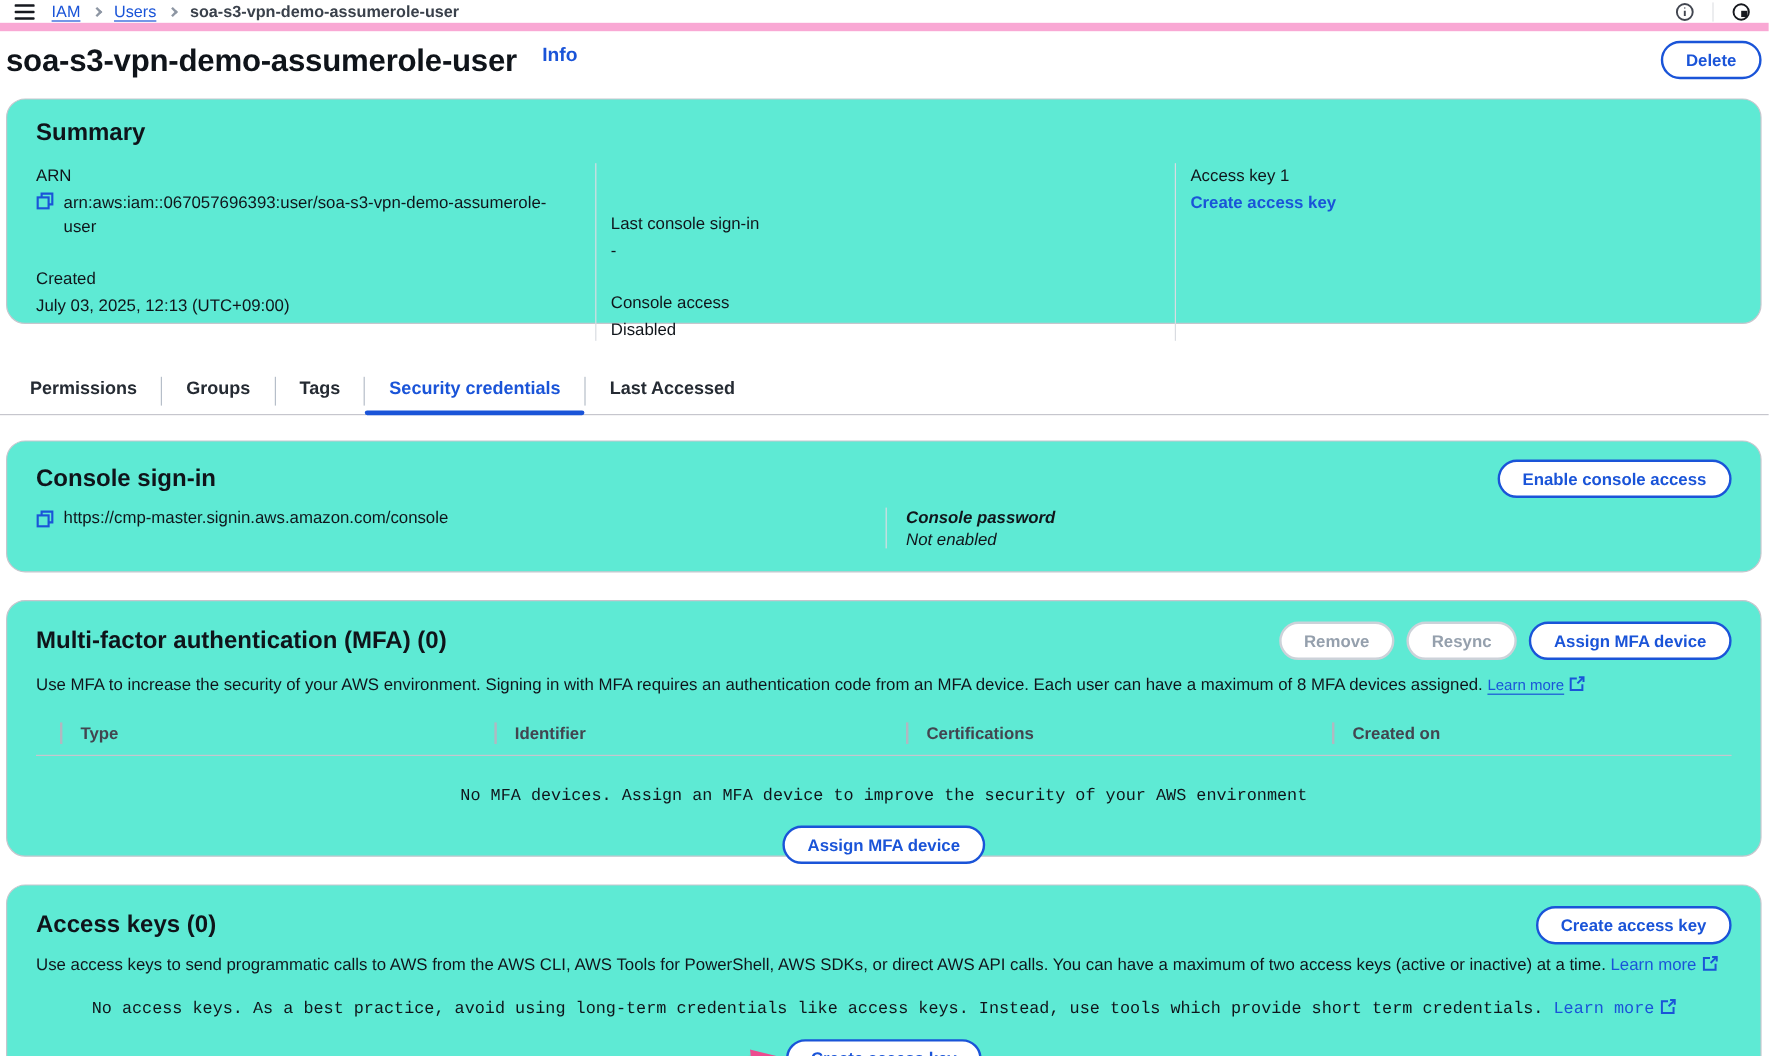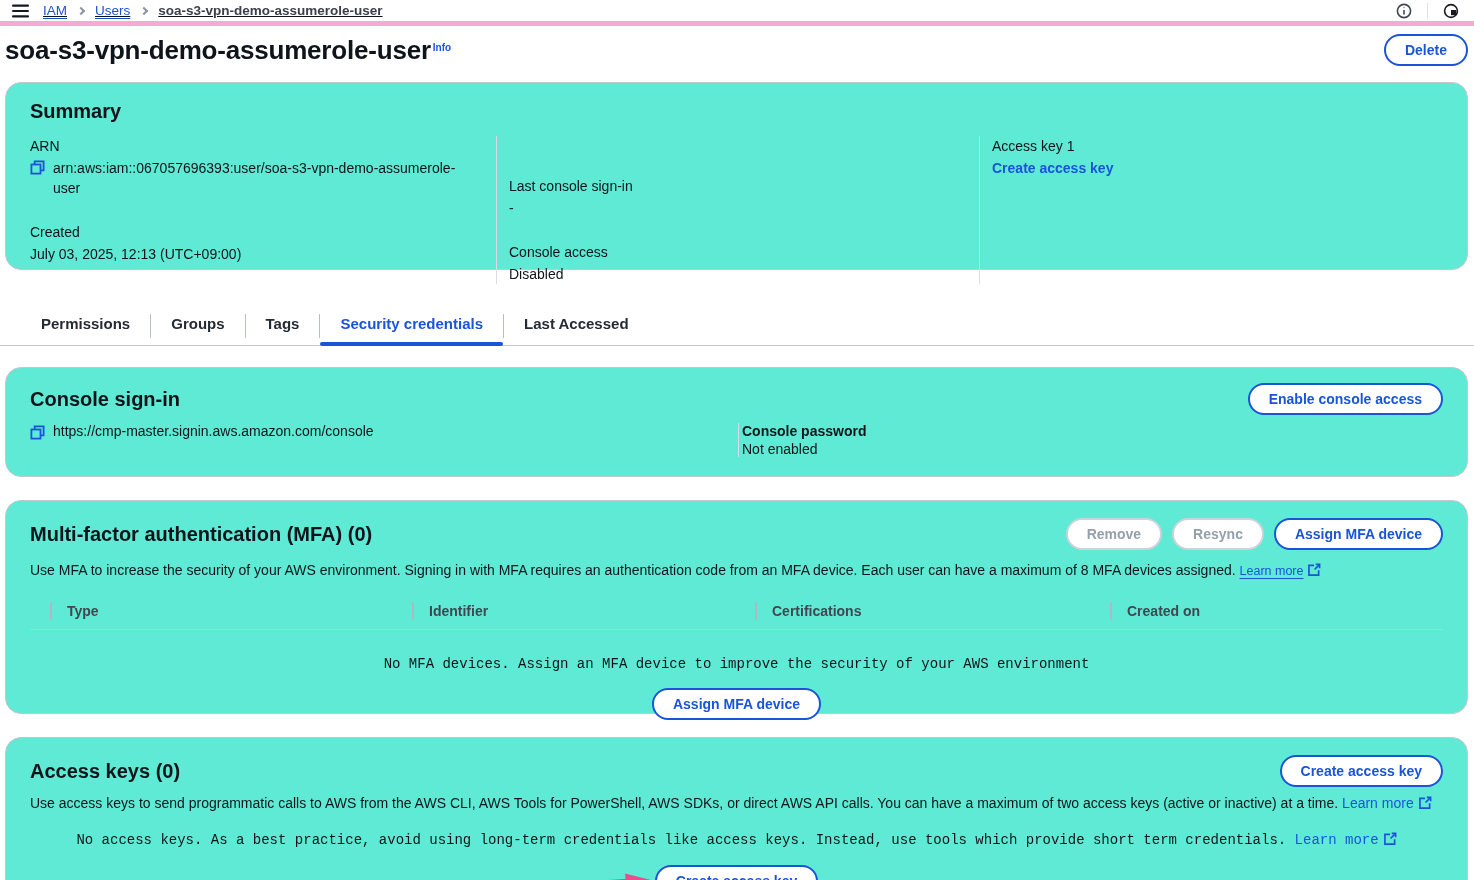--- a/index.html
+++ b/index.html
@@ -10,35 +10,35 @@
   }
   :root{
     --blue:#1a54d8; --text:#10151b; --muted:#424650; --border:#c6c6cd;
     --light-sep:#d9dce1; --disabled:#95a0ad; --disabled-border:#ccd2d9;
     --pink:#ed4b8f;
   }
   a { color:var(--blue); text-decoration:none; cursor:pointer; }
 
   
   .topbar{ height:26px; display:flex; align-items:center; padding:0 14px 0 10px;
-           border-bottom:5px solid #f9a8d4; gap:12px;text-decoration:underline; }
+           border-bottom:7px solid #f9a8d4; gap:12px; }
   .hamburger{ background:none; border:none; cursor:pointer; display:flex; align-items:center; padding:2px; }
   .breadcrumb{ display:flex; align-items:center; gap:10px; font-size:13.5px; }
   .breadcrumb a{ text-decoration:underline; text-underline-offset:3px; }
   .crumb-sep{ width:6px; height:6px; border-top:2px solid #8d96a3; border-right:2px solid #8d96a3;
               transform:rotate(45deg); display:inline-block; margin:0 1px; }
   .crumb-current{ font-weight:700; color:#3a414b; }
   .topbar-right{ margin-left:auto; display:flex; align-items:center; gap:14px; }
   .topbar-divider{ width:1px; height:16px; background:#dfe1e5; }
   .icon-btn{ background:none; border:none; cursor:pointer; display:flex; align-items:center; padding:1px; color:#424650; }
 
   
   .page-header{ display:flex; align-items:center; padding:8px 6px 9px 5px; }
   .page-title{ font-size:26px; font-weight:700; letter-spacing:-0.2px; color:#0f141a; }
-  .info-link{ font-size:10px; font-weight:700; margin-left:2px; position:relative; top:-3px; }
+  .info-link{ font-size:16px; font-weight:700; margin-left:21px; position:relative; top:-3px; }
 
   
   .btn{ display:inline-flex; align-items:center; justify-content:center; height:32px; padding:0 19px;
         border:2px solid var(--blue); border-radius:17px; background:#fff; color:var(--blue);
         font-weight:700; font-size:14px; font-family:inherit; white-space:nowrap; cursor:pointer; }
   .btn.disabled{ border-color:var(--disabled-border); color:var(--disabled); cursor:default; }
 
   
   .card{ margin:0 6px 0 5px; border:1px solid var(--border); border-radius:16px; background:#5eead4;
          padding:17px 24px 20px; }
@@ -53,32 +53,32 @@
   .field{ line-height:20px; }
   .field + .field{ margin-top:24px; }
   .field-label{ margin-bottom:2px; }
   .field-bold{ font-weight:700; }
   .value-row{ display:flex; gap:8px; align-items:flex-start; }
   .value-row .copy{ flex:0 0 auto; margin-top:2px; }
   .arn-text{ max-width:420px; word-break:break-word; }
   .link-bold{ font-weight:700; }
 
   
-  .tabs{ display:flex; align-items:center; margin-top:36px; border-bottom:1px solid #c6c6cd; padding-left:21px; }
+  .tabs{ display:flex; align-items:center; margin-top:36px; border-bottom:1px solid #c6c6cd; padding-left:5px; }
   .tab{ position:relative; padding:9px 20px 13px; font-size:15px; font-weight:700; color:#252b33;
         cursor:pointer; background:none; border:none; font-family:inherit; }
   .tab.active{ color:var(--blue); }
   .tab.active::after{ content:""; position:absolute; left:0; right:0; bottom:-1px; height:4px;
                       background:var(--blue); border-radius:2px; }
   .tab-sep{ width:1px; height:24px; background:#b6bec9; }
 
   
   .console-card{ margin-top:21px; height:110px; padding-top:15px; }
   .console-grid{ display:grid; grid-template-columns:708px 1fr; margin-top:8px; }
-  .console-grid > div + div{ border-left:1px solid var(--light-sep); padding-left:3px; }
+  .console-grid > div + div{ border-left:1px solid var(--light-sep); padding-left:16px;font-style:italic; }
 
   
   .mfa-card{ margin-top:23px; height:214px; }
   .desc-line{ margin-top:10px; line-height:20px; }
   .learn-more-sm{ font-size:12.5px; text-decoration:underline; text-underline-offset:3px; }
   .ext-icon{ margin-left:4px; position:relative; top:2px; }
   .th-row{ display:flex; align-items:center; margin-top:21px; padding-bottom:9px; border-bottom:1px solid #c6c6cd; }
   .th{ display:flex; align-items:center; gap:15px; font-weight:700; color:#424650; }
   .th-spacer{ width:20px; }
   .th-sep{ width:2px; height:18px; background:#b0b8c1; }

